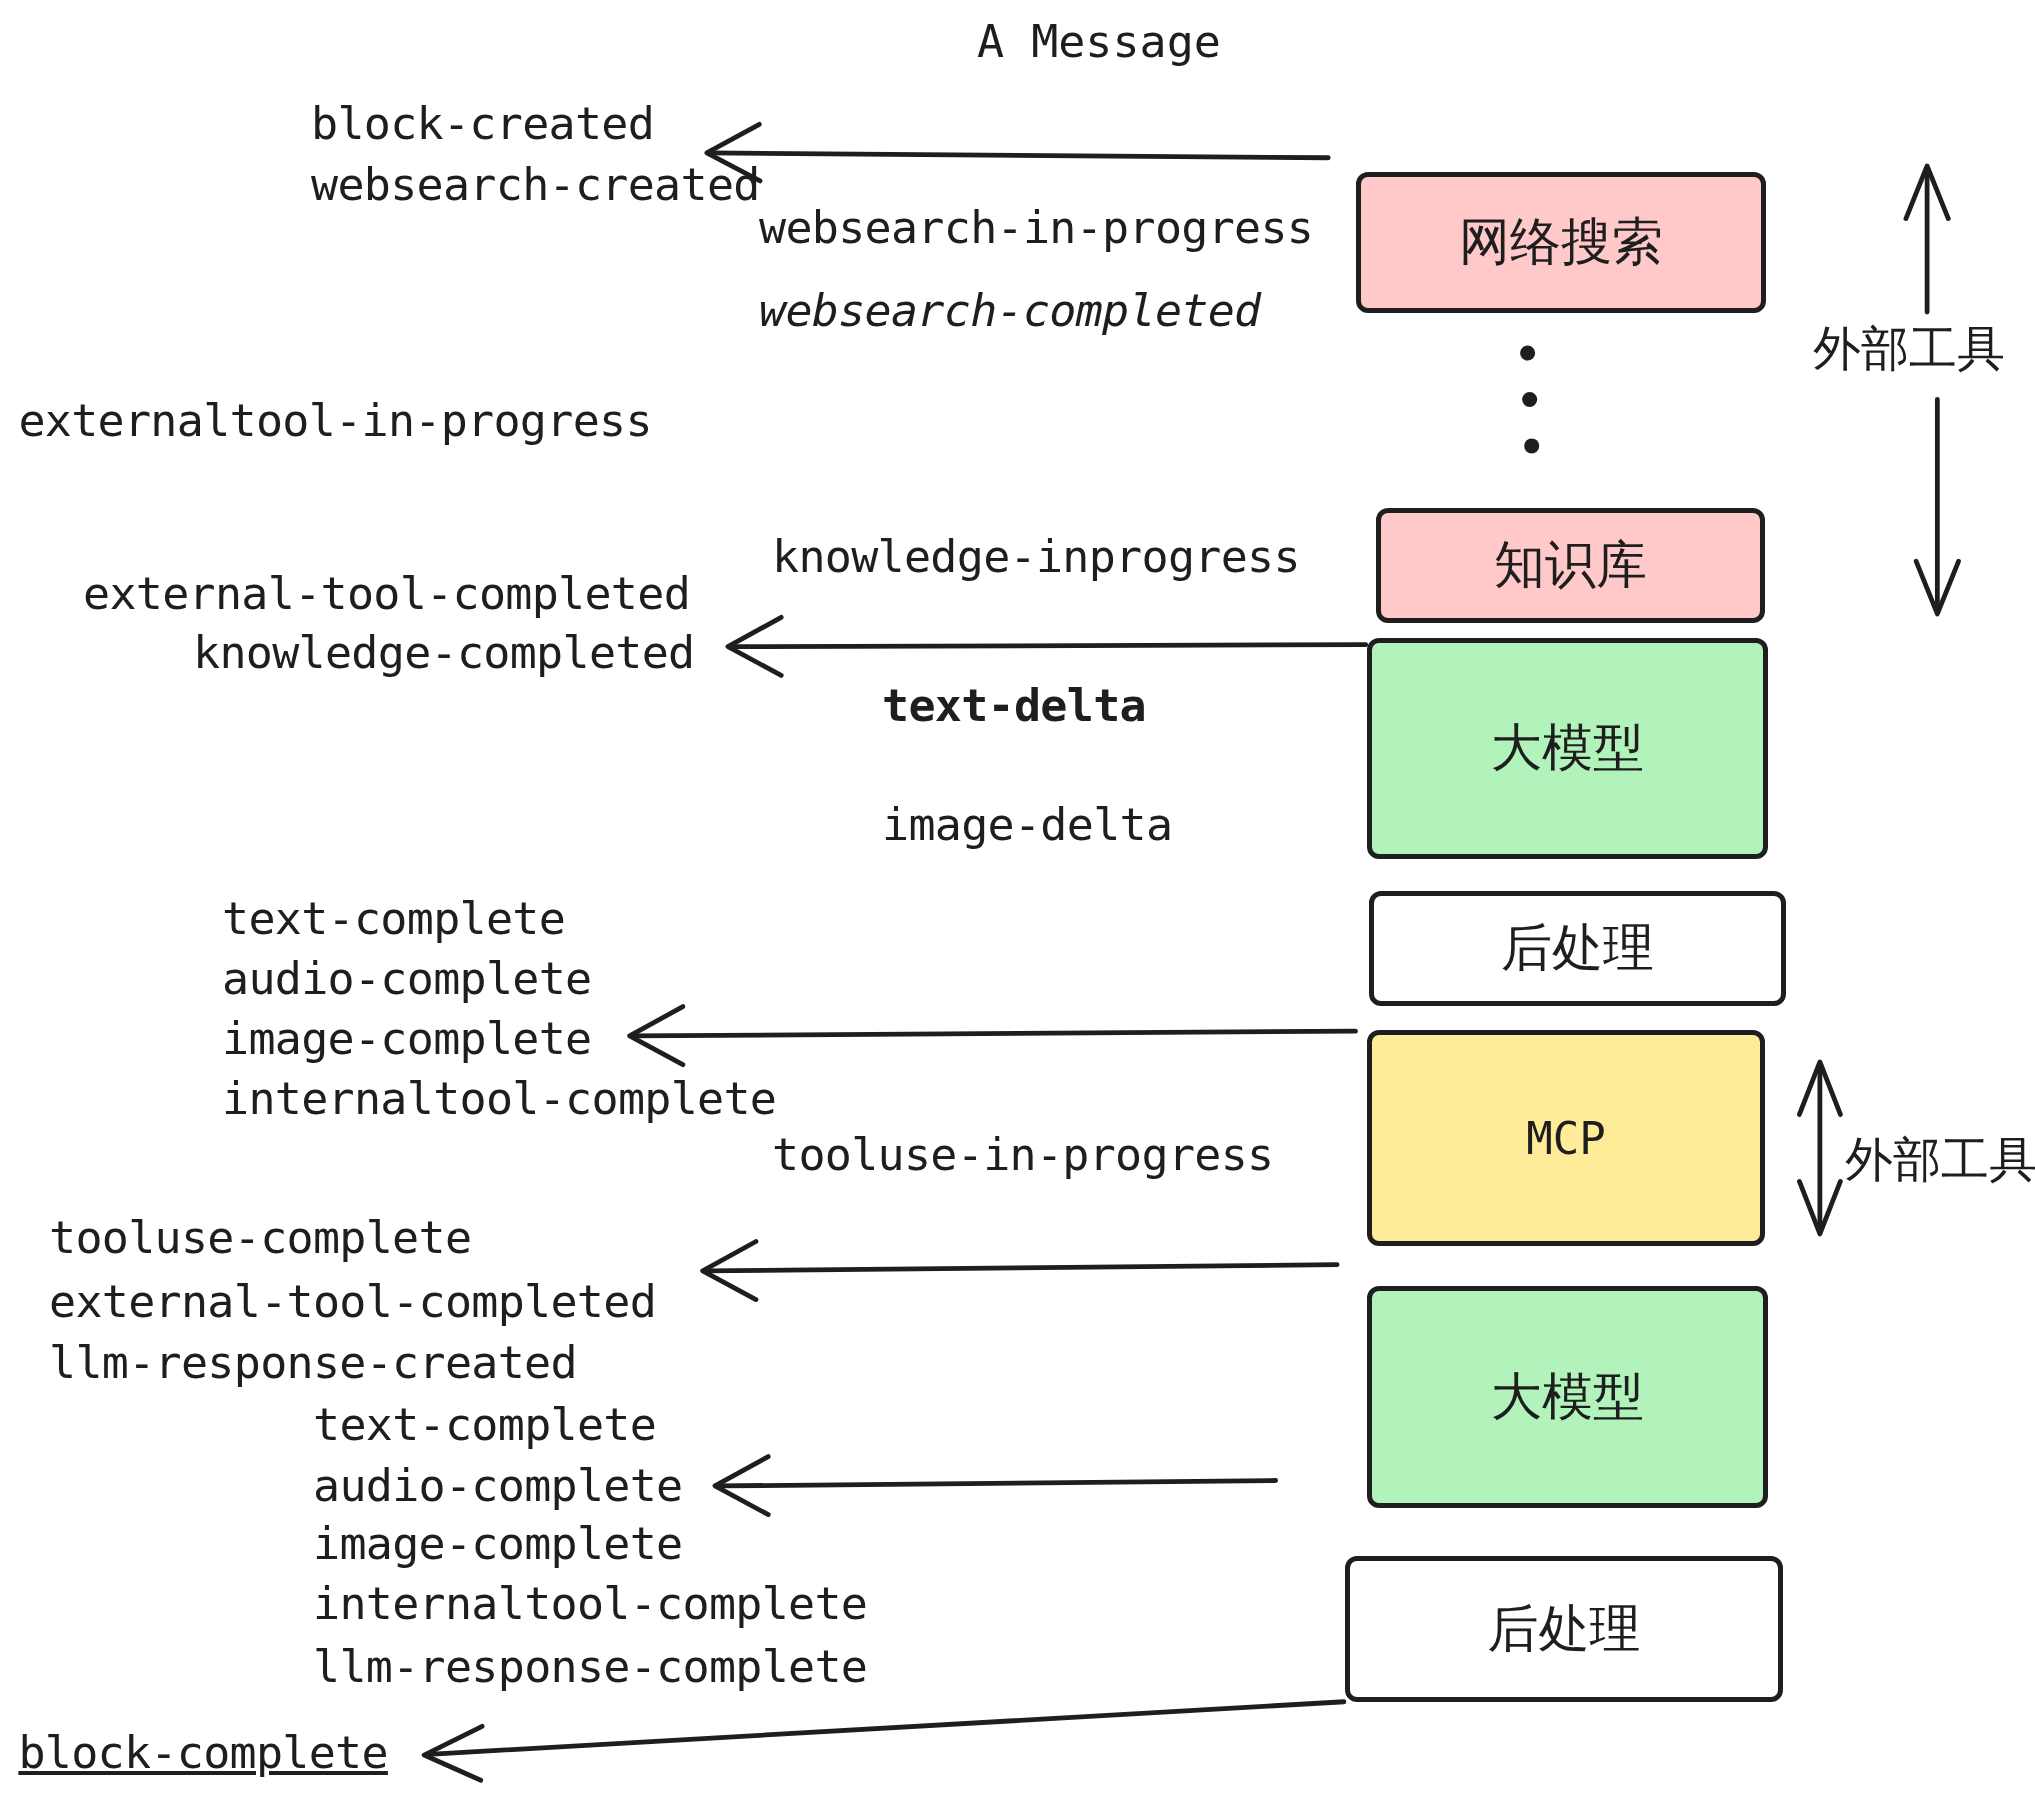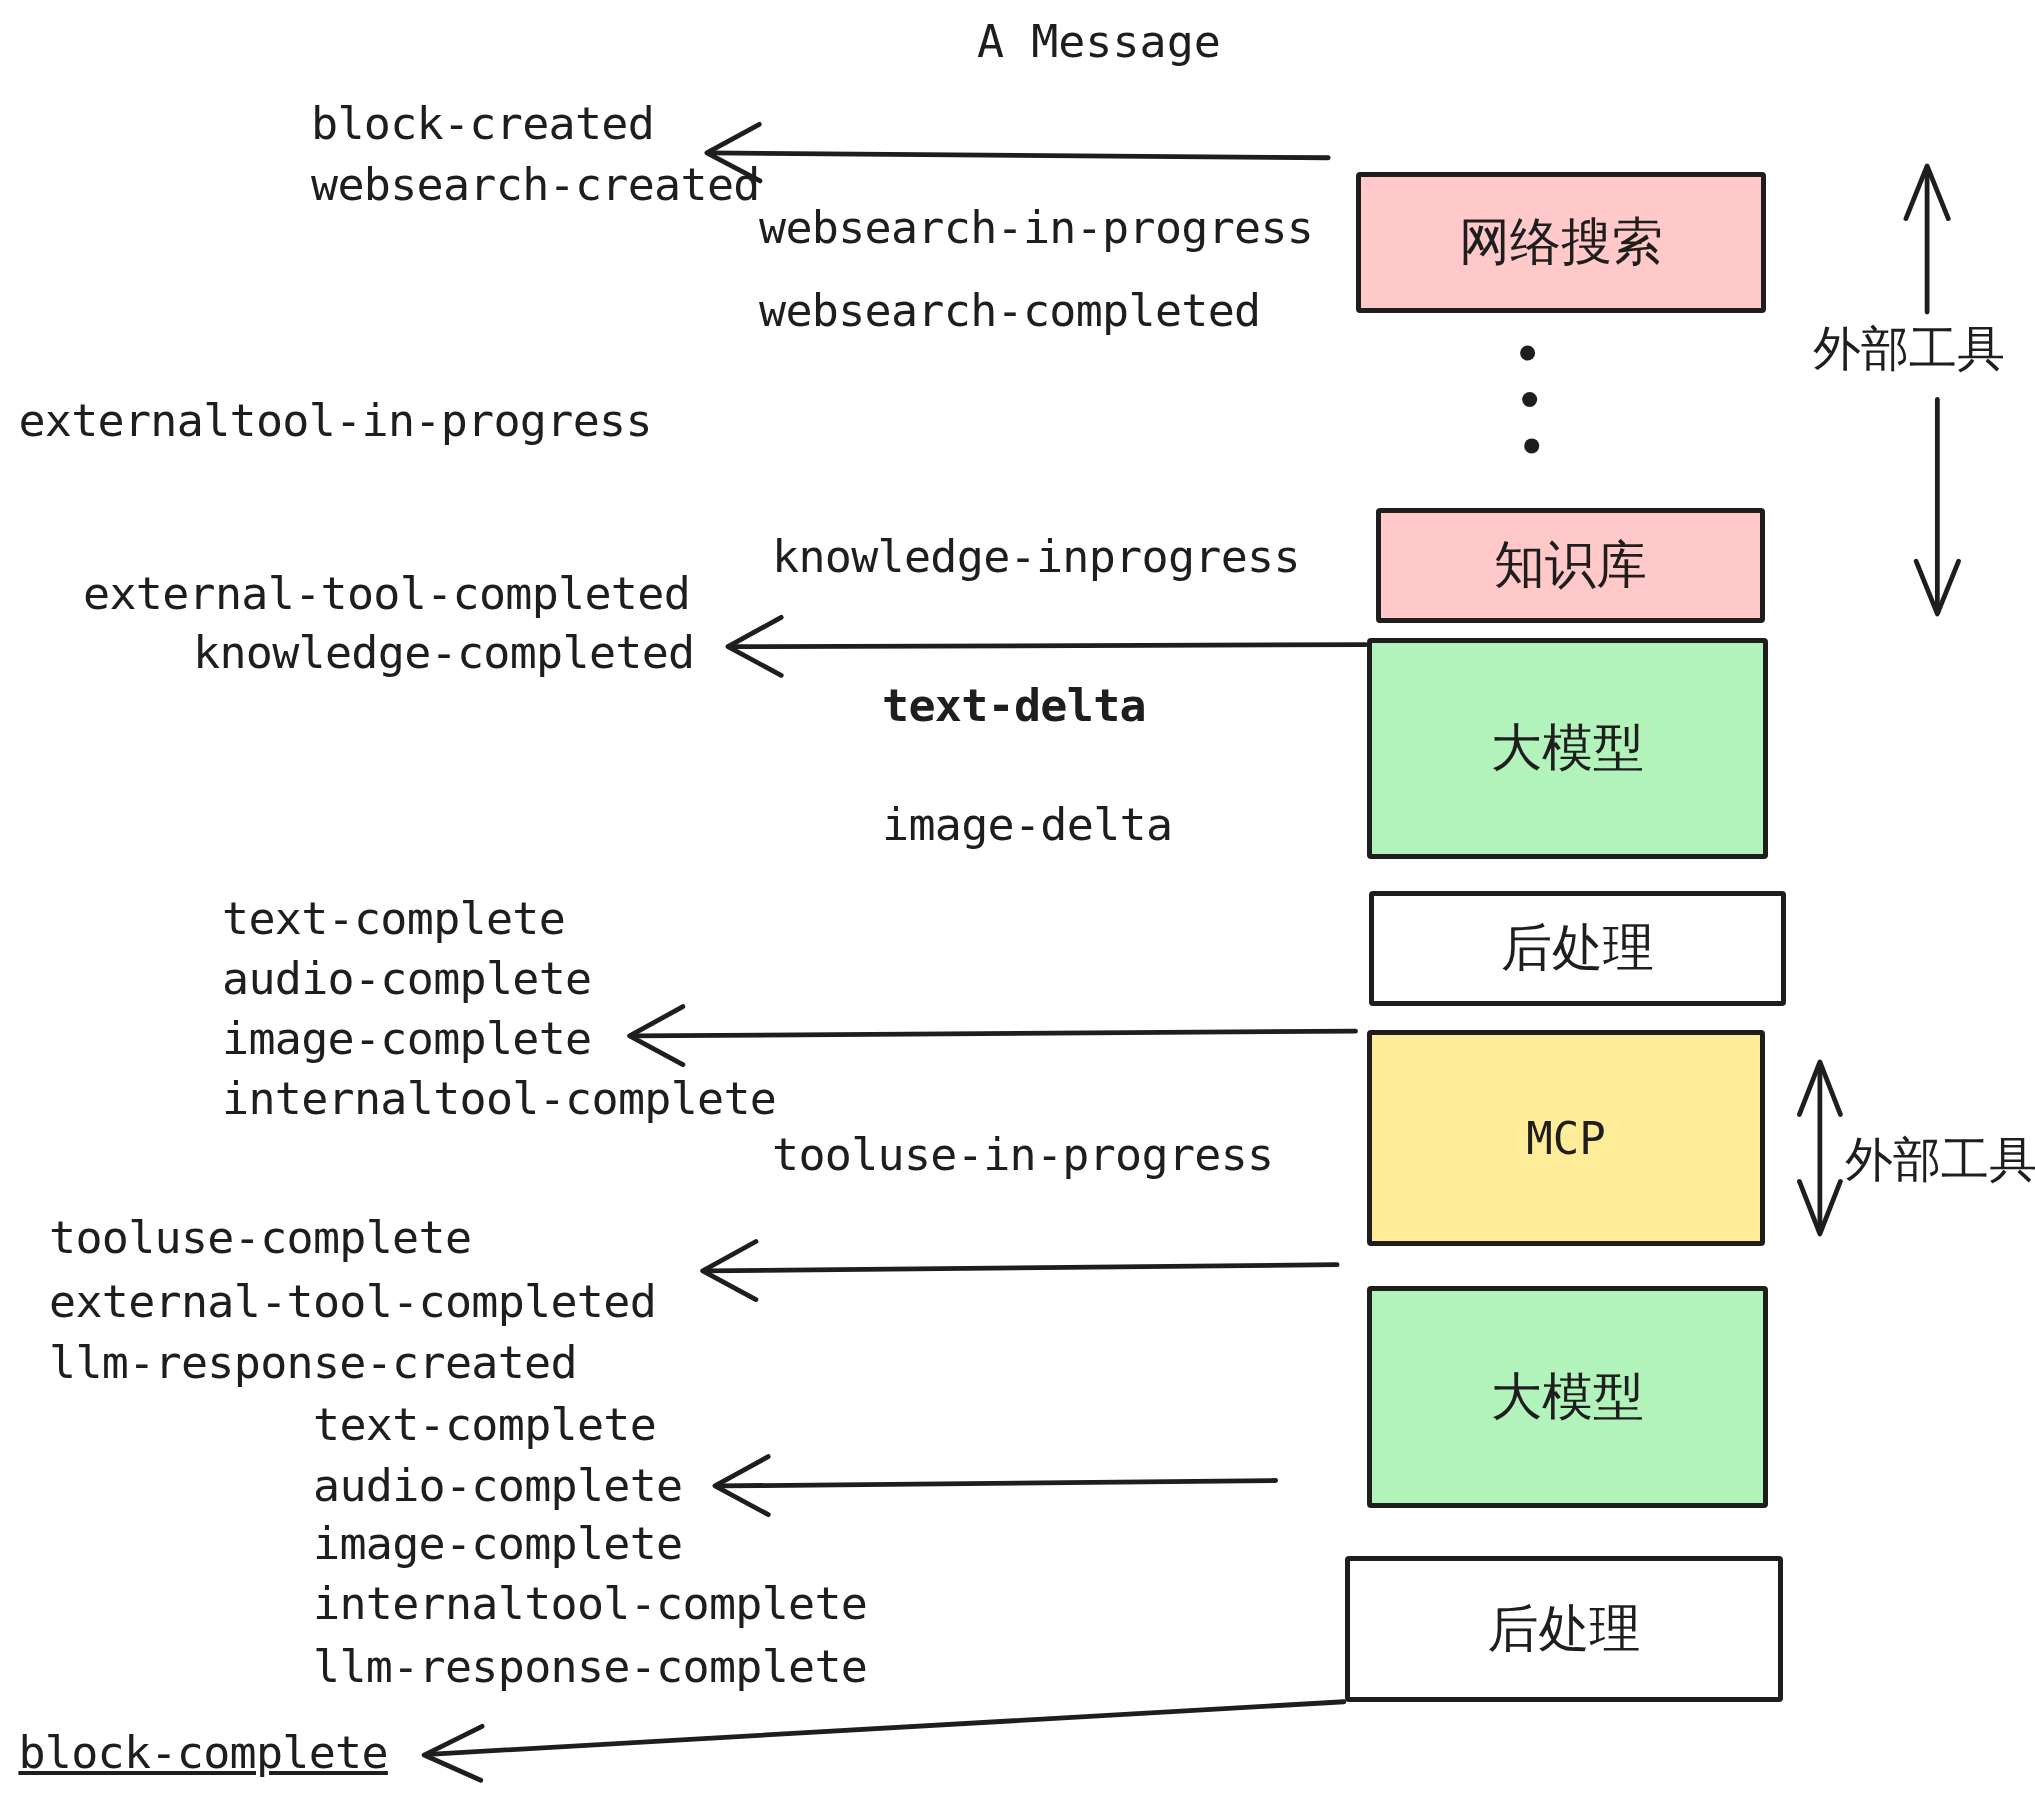--- a/index.html
+++ b/index.html
@@ -40,21 +40,21 @@
     white-space: nowrap;
     letter-spacing: -0.7px;
   }
   .box {
     position: absolute;
     border: 5.5px solid #1e1e1e;
     box-sizing: border-box;
     display: flex;
     align-items: center;
     justify-content: center;
-    border-radius: 4px;
+    border-radius: 12px;
   }
   .box-label-cn {
     font-family: "DejaVu Sans", "Liberation Sans", sans-serif;
     font-size: 51px;
     white-space: nowrap;
   }
   .box-label-latin {
     font-family: "DejaVu Sans Mono", monospace;
     font-size: 44px;
     white-space: nowrap;
@@ -149,21 +149,21 @@
   <div class="box" style="left: 1345px; top: 1556px; width: 438px; height: 146px; background-color: rgb(255, 255, 255);">
     <span class="box-label-cn">后处理</span>
   </div>
 
   <div class="side-label" style="left:1813px; top:320px;">外部工具</div>
   <div class="side-label" style="left:1845px; top:1131px;">外部工具</div>
 
   <div class="event" style="left:311px;  top:96px;">block-created</div>
   <div class="event" style="left:311px;  top:157px;">websearch-created</div>
   <div class="event" style="left:759px; top:200px;">websearch-in-progress</div>
-  <div class="event" style="left:759px; top:283px;">websearch-completed</div>
+  <div class="event" style="left:759px; top:283px;font-style:italic;">websearch-completed</div>
   <div class="event" style="left:18.4px;   top:393px;">externaltool-in-progress</div>
   <div class="event" style="left:772px; top:529px;">knowledge-inprogress</div>
   <div class="event" style="left:83px;  top:566px;">external-tool-completed</div>
   <div class="event" style="left:193px;  top:625px;">knowledge-completed</div>
   <div class="event" style="left:882px; top:678px;font-weight:bold;">text-delta</div>
   <div class="event" style="left:882px; top:797px;">image-delta</div>
   <div class="event" style="left:222px;  top:891px;">text-complete</div>
   <div class="event" style="left:222px;  top:951px;">audio-complete</div>
   <div class="event" style="left:222px;  top:1011px;">image-complete</div>
   <div class="event" style="left:222px;  top:1071px;">internaltool-complete</div>

